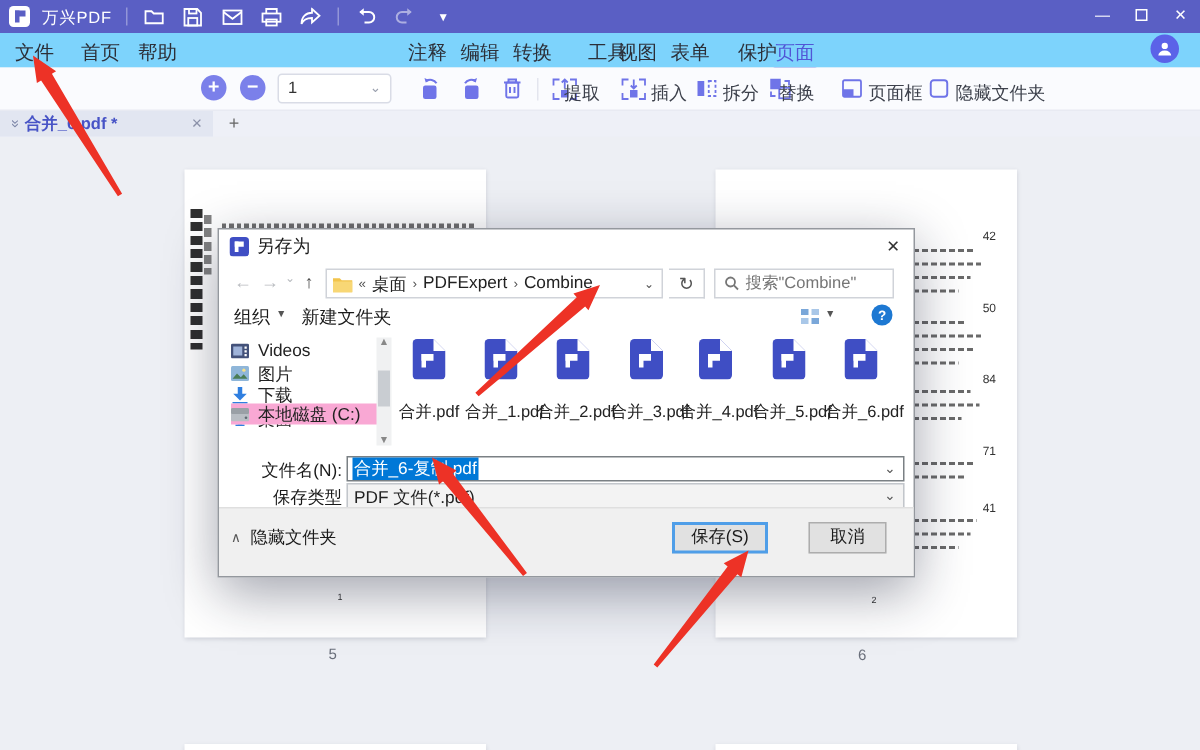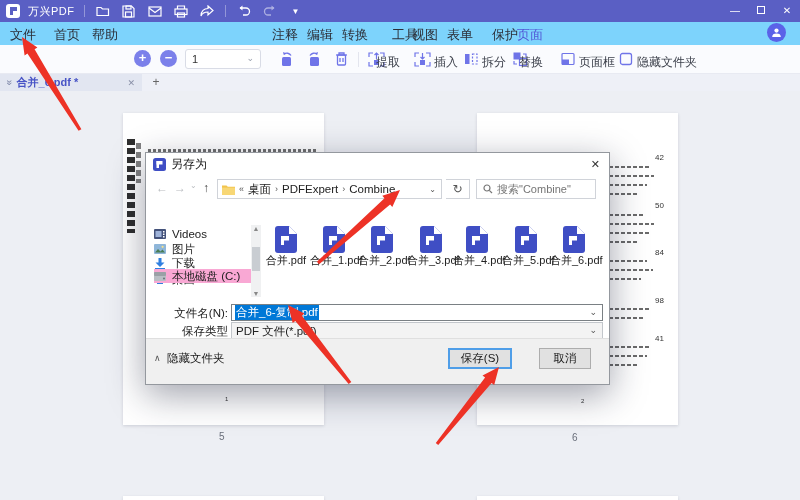--- a/index.html
+++ b/index.html
@@ -59,21 +59,21 @@
   .refreshbox { position:absolute; left:300px; top:26px; width:24px; height:20px; border:1px solid #d0d3d9; border-left:none; text-align:center; line-height:18px; color:#555; font-size:12px; }
   .searchbox { position:absolute; left:330px; top:26px; width:120px; height:20px; border:1px solid #d0d3d9; display:flex; align-items:center; }
   .searchbox input { border:none; outline:none; width:90px; font-size:11px; color:#444; font-family:"Liberation Sans",sans-serif; }
   .cmdrow { position:absolute; left:0; top:50px; width:100%; height:20px; font-size:12px; color:#1a1a1a; }
   .side-item { position:absolute; left:8px; width:96px; height:14px; display:flex; align-items:center; font-size:11.5px; color:#222; }
   .side-item .lbl { margin-left:6px; white-space:nowrap; }
   .sbar { position:absolute; left:105px; top:72px; width:10px; height:72px; background:#f0f1f2; }
   .sbar .thumb { position:absolute; left:1px; top:22px; width:8px; height:24px; background:#c9cdd2; }
   .sbar .ar { position:absolute; left:0; width:10px; font-size:7px; color:#888; text-align:center; }
   .file-item { position:absolute; top:73px; width:48px; text-align:center; }
-  .file-item .flabel { font-size:11px; color:#222; margin-top:0; white-space:nowrap; }
+  .file-item .flabel { font-size:11px; color:#222; margin-top:14px; white-space:nowrap; }
   .fieldlbl { position:absolute; font-size:11.5px; color:#1a1a1a; text-align:right; width:62px; }
   .namebox { position:absolute; left:85px; top:151px; width:372px; height:17px; border:1px solid #7a8084; background:#fff; display:flex; align-items:center; padding-left:3px; }
   .namebox .sel { background:#0078d7; color:#fff; font-size:11.5px; padding:0 1px; }
   .typebox { position:absolute; left:85px; top:169px; width:372px; height:17px; border:1px solid #c2c6cb; background:#f3f3f3; font-size:11.5px; color:#222; padding:1px 4px; }
   .cbcaret { position:absolute; right:5px; top:2px; font-size:9px; color:#555; }
   .dlg-footer { position:absolute; left:0; bottom:0; width:100%; height:46px; background:#f0f0f0; border-top:1px solid #dfdfdf; }
   .btn { position:absolute; top:9px; height:21px; background:#e1e1e1; border:1px solid #adadad; font-size:11.5px; color:#1a1a1a; text-align:center; line-height:19px; }
   .btn.primary { border:2px solid #4f9ee8; line-height:17px; }
   .helpcirc { position:absolute; width:14px; height:14px; border-radius:50%; background:#1d78d2; color:#fff; font-size:9px; font-weight:bold; text-align:center; line-height:14px; }
 
@@ -271,21 +271,21 @@
     <div class="tocline" style="left:12px; top:80px;  width:150px;"></div>
     <div class="tocnum" style="right:14px; top:88px;">50</div>
     <div class="tocline" style="left:12px; top:101px; width:155px;"></div>
     <div class="tocline" style="left:12px; top:110px; width:165px;"></div>
     <div class="tocline" style="left:12px; top:119px; width:160px;"></div>
     <div class="tocline" style="left:12px; top:128px; width:150px;"></div>
     <div class="tocnum" style="right:14px; top:135px;">84</div>
     <div class="tocline" style="left:12px; top:147px; width:158px;"></div>
     <div class="tocline" style="left:12px; top:156px; width:164px;"></div>
     <div class="tocline" style="left:12px; top:165px; width:152px;"></div>
-    <div class="tocnum" style="right:14px; top:183px;">98</div>
+    <div class="tocnum" style="right:14px; top:183px;">71</div>
     <div class="tocline" style="left:12px; top:195px; width:160px;"></div>
     <div class="tocline" style="left:12px; top:204px; width:155px;"></div>
     <div class="tocline" style="left:12px; top:213px; width:120px;"></div>
     <div class="tocnum" style="right:14px; top:221px;">41</div>
     <div class="tocline" style="left:12px; top:233px; width:162px;"></div>
     <div class="tocline" style="left:12px; top:242px; width:158px;"></div>
     <div class="tocline" style="left:12px; top:251px; width:150px;"></div>
     <div class="pg-footer" style="left:104px; top:285px;">2</div>
   </div>
   <div class="pg-label" style="left:572px; top:432px;">6</div>
@@ -330,20 +330,35 @@
     <div class="searchbox">
       <span style="margin:0 4px 0 6px">
         <svg width="10" height="10" viewBox="0 0 10 10" fill="none" stroke="#777" stroke-width="1.2">
             <circle cx="4" cy="4" r="3"></circle>
             <path d="M6.3,6.3 L9,9"></path>
           </svg>
       </span>
       <input placeholder="搜索&quot;Combine&quot;" style="">
     </div>
 
+    <div class="cmdrow">
+      <span class="abs" style="left:10px">组织</span>
+      <span class="abs" style="left:38px; font-size:7px; color:#555; top:3px">▼</span>
+      <span class="abs" style="left:55px">新建文件夹</span>
+      <span class="abs" style="left:388px; top:2px">
+        <svg width="13" height="12" viewBox="0 0 13 12">
+            <rect x="0" y="1" width="5" height="4" fill="#7aa7d9"></rect>
+            <rect x="7" y="1" width="5" height="4" fill="#a9c7e8"></rect>
+            <rect x="0" y="7" width="5" height="4" fill="#a9c7e8"></rect>
+            <rect x="7" y="7" width="5" height="4" fill="#7aa7d9"></rect>
+          </svg>
+      </span>
+      <span class="abs" style="left:404px; font-size:7px; color:#555; top:3px">▼</span>
+      <span class="helpcirc" style="left:435px; top:0">?</span>
+    </div>
 
     <div class="side-item" style="top:74px">
       <svg width="12" height="10" viewBox="0 0 12 10">
           <rect width="12" height="10" rx="1" fill="#44527a"></rect>
           <rect x="1.5" y="2" width="6" height="6" fill="#9fb3d9"></rect>
           <rect x="9" y="2" width="1.5" height="1.5" fill="#fff"></rect>
           <rect x="9" y="4.5" width="1.5" height="1.5" fill="#fff"></rect>
           <rect x="9" y="7" width="1.5" height="1.5" fill="#fff"></rect>
         </svg>
       <span class="lbl">Videos</span>

